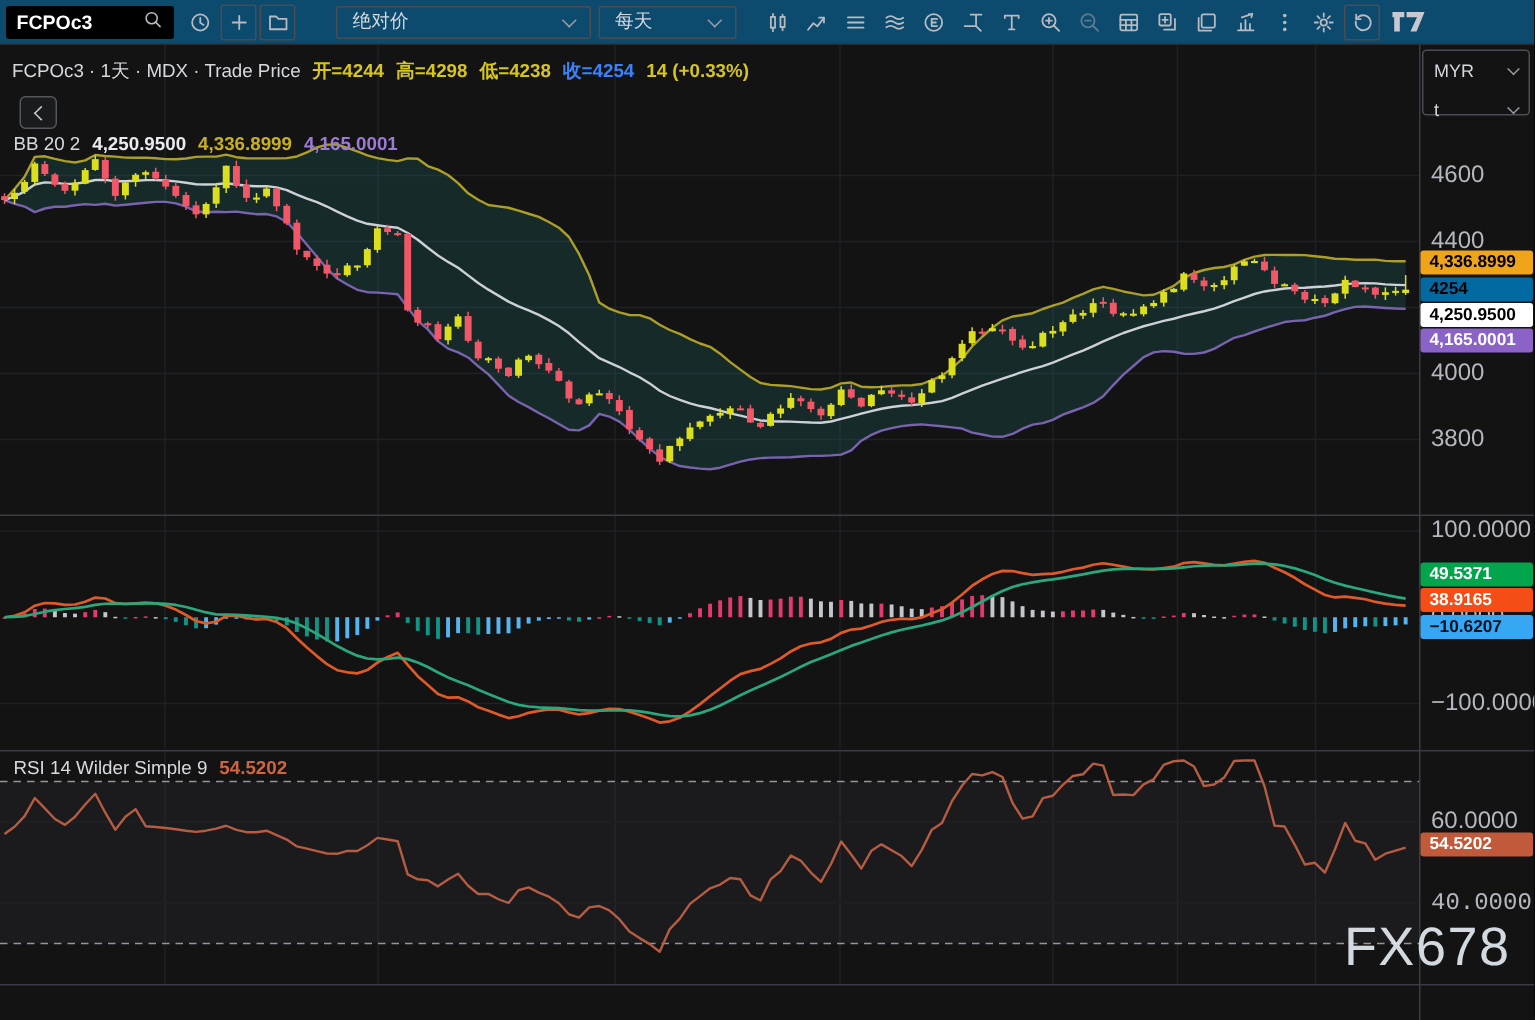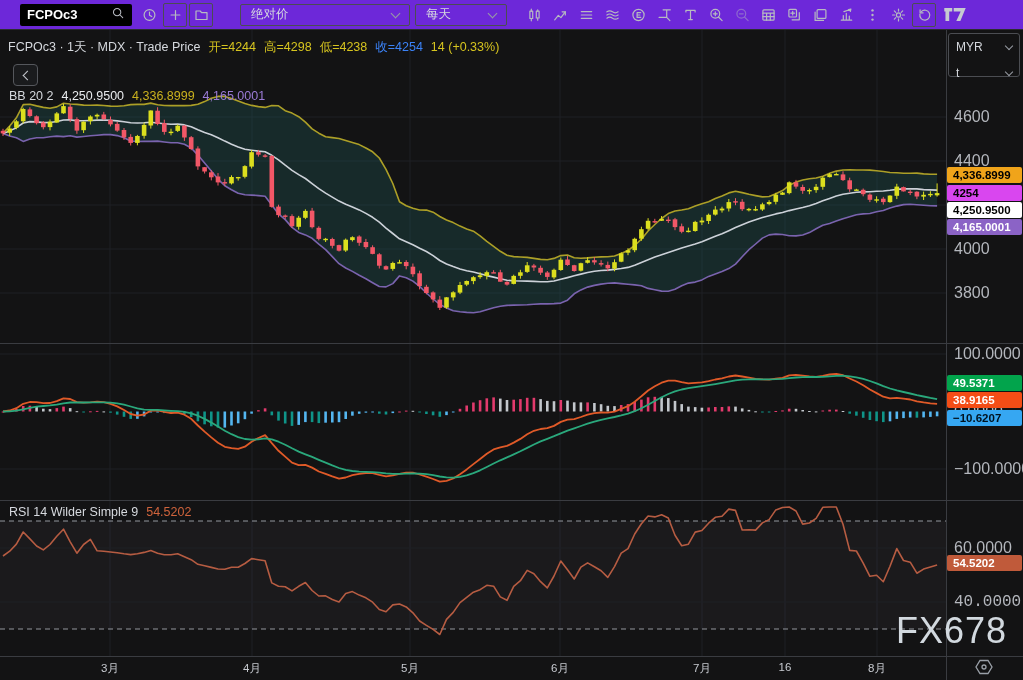--- a/index.html
+++ b/index.html
@@ -1,21 +1,21 @@
 <!DOCTYPE html>
 <html><head>
 <meta charset="utf-8">
 <style>
 *{margin:0;padding:0;box-sizing:border-box}
 html,body{background:#000}
 #app{position:relative;width:1023px;height:680px;background:#131314;overflow:hidden;
   font-family:"Liberation Sans",sans-serif;color:#d1d4dc}
 
-#toolbar{position:absolute;top:0;left:0;width:100%;height:30px;background:#6d28d9;
-  display:flex;align-items:center;padding:0 20px;border-bottom:1px solid #2c2d31;z-index:30}
+#toolbar{position:absolute;top:0;left:0;width:100%;height:30px;background:#0c4a6e;
+  display:flex;align-items:center;padding:0 4px;border-bottom:1px solid #2c2d31;z-index:30}
 .symbol-box{width:112px;height:22px;background:#000;border-radius:2px;display:flex;align-items:center;
   justify-content:space-between;padding:0 7px;font-size:13px;font-weight:bold;color:#fff;margin-right:4px}
 .tbtn{width:24px;height:24px;display:flex;align-items:center;justify-content:center;margin:0 1px;border-radius:2px;cursor:pointer}
 .boxed{border:1px solid #4b4d52}
 svg.ic{stroke:#b7bac1;fill:none;stroke-width:1.2;stroke-linecap:round;stroke-linejoin:round}
 .dd{height:22px;border:1px solid #4b4d52;border-radius:2px;display:flex;align-items:center;
   justify-content:space-between;padding:0 10px;font-size:12.5px;color:#d5d8de;cursor:pointer}
 #dd-mode{width:170px;margin-left:26px}
 #dd-int{width:92px;margin-left:5px}
 .caret{width:7px;height:7px;border-right:1.5px solid #989ca4;border-bottom:1.5px solid #989ca4;
@@ -29,21 +29,21 @@
 #pane-rsi{top:501px;height:155px}
 .pane svg{position:absolute;left:0;top:0}
 .sep{position:absolute;left:0;width:1023px;height:1px;background:#3a3c41;z-index:6}
 #vsep{position:absolute;left:946px;top:30px;width:1px;height:650px;background:#3a3c41;z-index:6}
 
 .legend{position:absolute;z-index:20;font-size:12.5px;color:#d6d9de;font-weight:500;white-space:nowrap}
 #legend-main{left:8px;top:39px}
 #legend-bb{left:9px;top:89px}
 #legend-macd{left:9px;top:348px}
 #legend-rsi{left:9px;top:505px}
-.lv{margin-left:8px;font-weight:400}
+.lv{margin-left:8px;font-weight:700}
 #collapse-btn{position:absolute;left:13px;top:64px;width:25px;height:22px;border:1px solid #55575c;
   border-radius:4px;z-index:20;display:flex;align-items:center;justify-content:center;background:#1a1b1d;cursor:pointer}
 #collapse-btn .caret{transform:rotate(135deg);margin:0 0 0 3px;border-color:#c6c9cf}
 
 #right-axis{position:absolute;left:947px;top:30px;width:76px;height:626px;z-index:10;font-size:11px}
 .tick{position:absolute;left:7px;color:#b4b7bd;font-size:16px;line-height:12px}
 .plabel{position:absolute;left:0;width:75px;height:16px;line-height:16px;font-size:11.5px;
   font-weight:bold;padding-left:6px;border-radius:2px}
 #unit-box{position:absolute;left:1px;top:3px;width:72px;height:44px;border:1px solid #4b4d52;border-radius:3px}
 .unit-row{height:26px;display:flex;align-items:center;justify-content:space-between;padding:0 7px;
@@ -706,41 +706,24 @@
   <div class="tick" style="top: 81px;">4600</div>
       <div class="tick" style="top: 125px;">4400</div>
       <div class="tick" style="top: 213px;">4000</div>
       <div class="tick" style="top: 257px;">3800</div>
       <div class="tick" style="top: 318px;">100.0000</div>
       <div class="tick" style="top: 375.5px;">0.0000</div>
       <div class="tick" style="top: 433px;">−100.0000</div>
       <div class="tick" style="top: 512px;">60.0000</div>
       <div class="tick" style="top: 566px; font-family: Liberation Mono, monospace;">40.0000</div>
       <div class="plabel" style="top: 136.882px; background: rgb(240, 164, 26); color: rgb(0, 0, 0);">4,336.8999</div>
-      <div class="plabel" style="top: 155.12px; background: #d946ef; color: rgb(0, 0, 0);">4254</div>
+      <div class="plabel" style="top: 155.12px; background: #0369a1; color: rgb(0, 0, 0);">4254</div>
       <div class="plabel" style="top: 172.12px; background: rgb(255, 255, 255); color: rgb(0, 0, 0);">4,250.9500</div>
       <div class="plabel" style="top: 189.12px; background: rgb(139, 99, 198); color: rgb(255, 255, 255);">4,165.0001</div>
       <div class="plabel" style="top: 345.016px; background: rgb(2, 164, 76); color: rgb(255, 255, 255);">49.5371</div>
       <div class="plabel" style="top: 362.016px; background: rgb(244, 77, 22); color: rgb(255, 255, 255);">38.9165</div>
       <div class="plabel" style="top: 379.607px; background: rgb(54, 167, 242); color: rgb(0, 18, 31);">−10.6207</div>
       <div class="plabel" style="top: 524.795px; background: rgb(192, 90, 58); color: rgb(255, 255, 255);">54.5202</div>
     </div>
 
-  <div id="time-axis">
-    <div id="time-labels">
-        <div class="tlabel" style="left: 110px;">3月</div>
-        <div class="tlabel" style="left: 252px;">4月</div>
-        <div class="tlabel" style="left: 410px;">5月</div>
-        <div class="tlabel" style="left: 560px;">6月</div>
-        <div class="tlabel" style="left: 702px;">7月</div>
-        <div class="tlabel" style="left: 785px;">16</div>
-        <div class="tlabel" style="left: 877px;">8月</div>
-      </div>
-    <span id="hexbtn">
-      <svg width="22" height="18" viewBox="0 0 22 18">
-        <path d="M7 2.5h8l4 6.5-4 6.5H7L3 9z" stroke="#9aa0a8" fill="none" stroke-width="1.3"></path>
-        <circle cx="11" cy="9" r="2" stroke="#9aa0a8" fill="none" stroke-width="1.3"></circle>
-      </svg>
-    </span>
-  </div>
 
   <div id="watermark">FX678</div>
 </div>
 
 </body></html>

